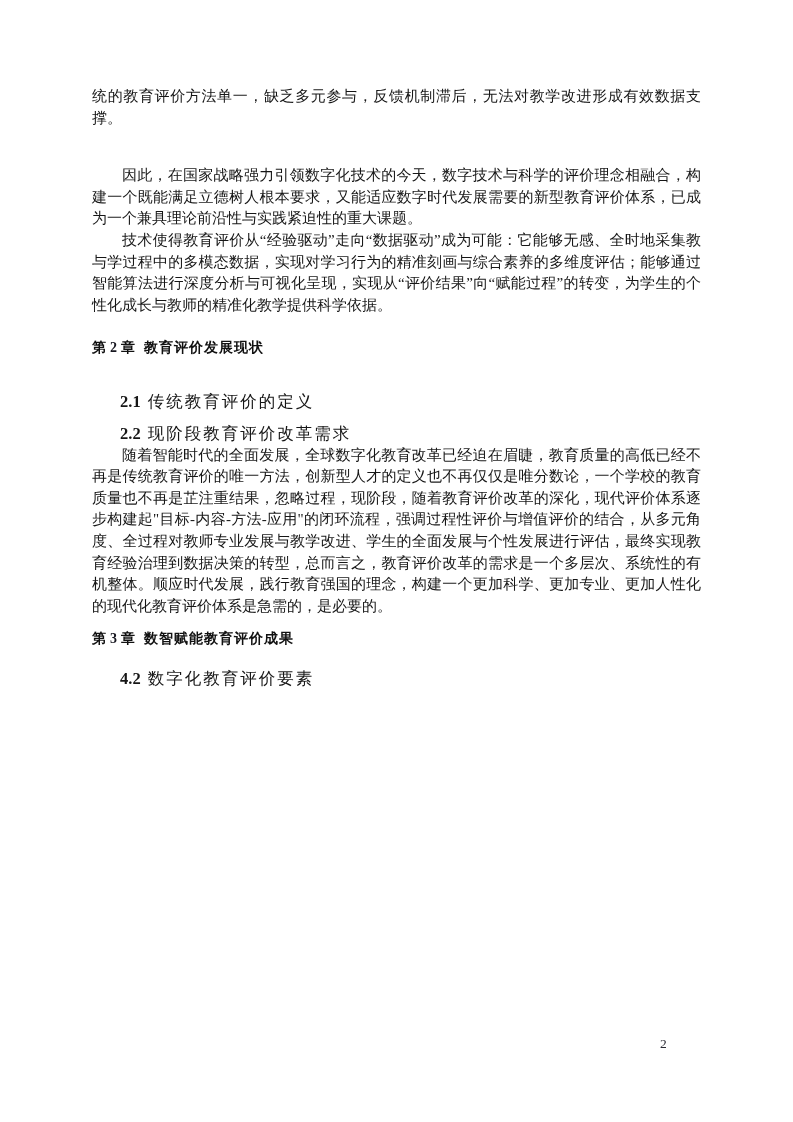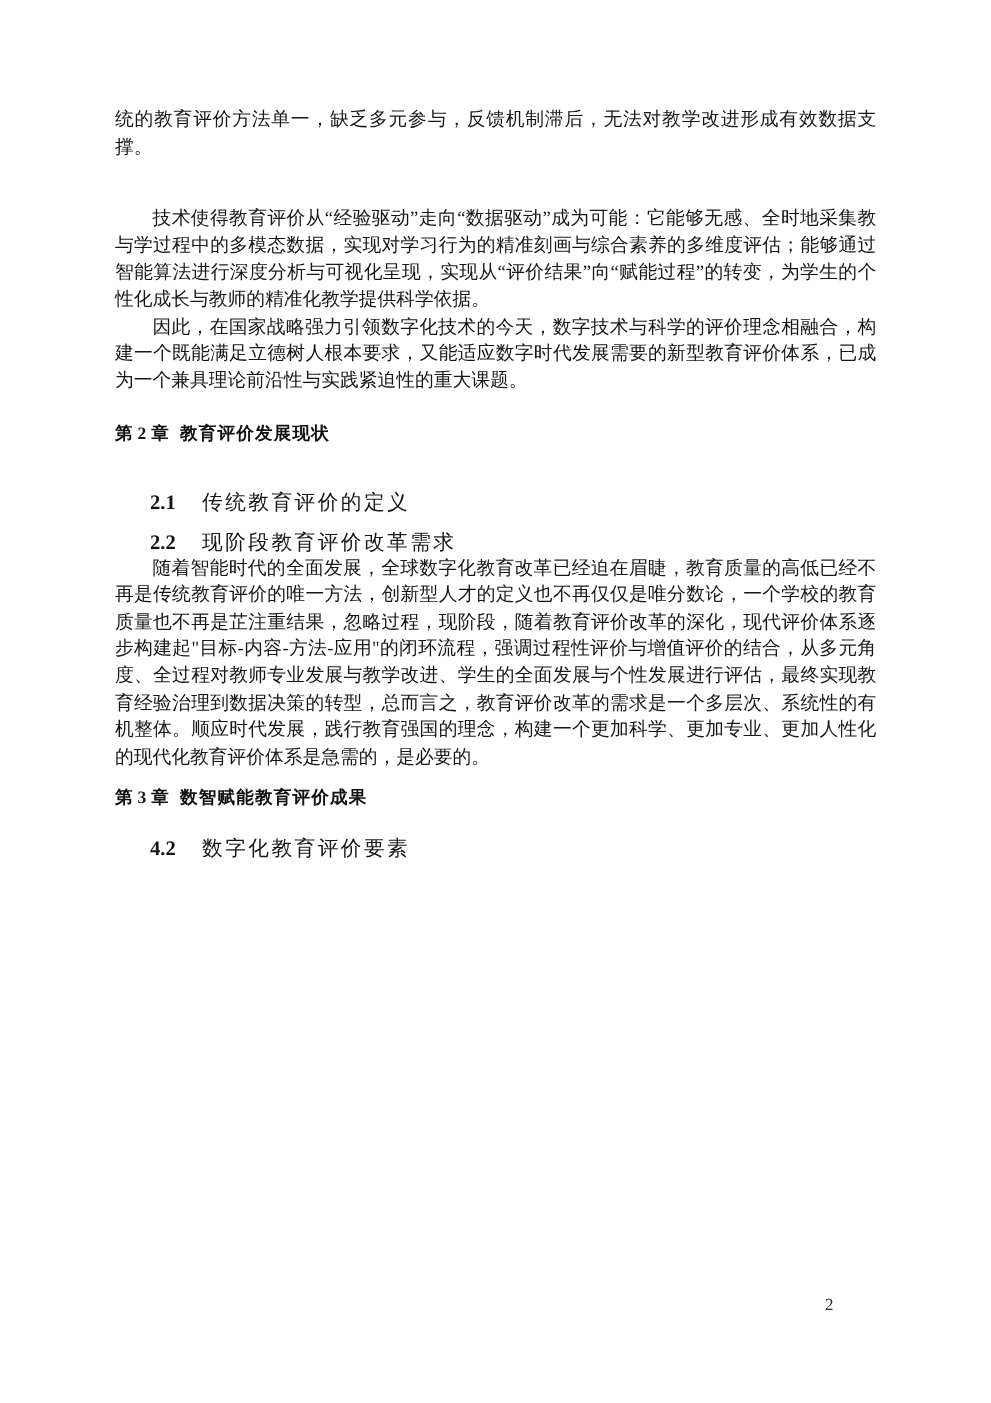--- a/index.html
+++ b/index.html
@@ -58,21 +58,21 @@
     font-size: 16.5px;
     line-height: 21.6px;
     font-weight: normal;
     color: #161616;
   }
   .section-heading.sec-31 {
     margin-top: 12px;
   }
   .section-heading .sec-num {
     font-weight: bold;
-    margin-right: 21px;
+    margin-right: 7px;
   }
   .section-heading .sec-title {
     letter-spacing: 2px;
     text-align: center;
   }
   .page-number {
     position: absolute;
     left: 660px;
     top: 1036px;
     font-size: 13.5px;
@@ -82,23 +82,23 @@
 </style>
 </head>
 <body>
 
 <div class="page">
   <div class="content">
 
     <p class="body-para no-indent">统的教育评价方法单一，缺乏多元参与，反馈机制滞后，无法对教学改进形成有效数据支撑。</p>
 
 
+    <p class="body-para">因此，在国家战略强力引领数字化技术的今天，数字技术与科学的评价理念相融合，构建一个既能满足立德树人根本要求，又能适应数字时代发展需要的新型教育评价体系，已成为一个兼具理论前沿性与实践紧迫性的重大课题。</p>
+
     <p class="body-para">技术使得教育评价从“经验驱动”走向“数据驱动”成为可能：它能够无感、全时地采集教与学过程中的多模态数据，实现对学习行为的精准刻画与综合素养的多维度评估；能够通过智能算法进行深度分析与可视化呈现，实现从“评价结果”向“赋能过程”的转变，为学生的个性化成长与教师的精准化教学提供科学依据。</p>
-
-    <p class="body-para">因此，在国家战略强力引领数字化技术的今天，数字技术与科学的评价理念相融合，构建一个既能满足立德树人根本要求，又能适应数字时代发展需要的新型教育评价体系，已成为一个兼具理论前沿性与实践紧迫性的重大课题。</p>
 
     <h1 class="chapter-heading"><span>第</span><span class="chapter-num">2</span><span>章</span><span class="chapter-title-text">教育评价发展现状</span></h1>
 
     <h2 class="section-heading"><span class="sec-num">2.1</span><span class="sec-title">传统教育评价的定义</span></h2>
 
 
     <h2 class="section-heading"><span class="sec-num">2.2</span><span class="sec-title">现阶段教育评价改革需求</span></h2>
 
     <p class="body-para">随着智能时代的全面发展，全球数字化教育改革已经迫在眉睫，教育质量的高低已经不再是传统教育评价的唯一方法，创新型人才的定义也不再仅仅是唯分数论，一个学校的教育质量也不再是芷注重结果，忽略过程，现阶段，随着教育评价改革的深化，现代评价体系逐步构建起"目标-内容-方法-应用"的闭环流程，强调过程性评价与增值评价的结合，从多元角度、全过程对教师专业发展与教学改进、学生的全面发展与个性发展进行评估，最终实现教育经验治理到数据决策的转型，总而言之，教育评价改革的需求是一个多层次、系统性的有机整体。顺应时代发展，践行教育强国的理念，构建一个更加科学、更加专业、更加人性化的现代化教育评价体系是急需的，是必要的。</p>
 

